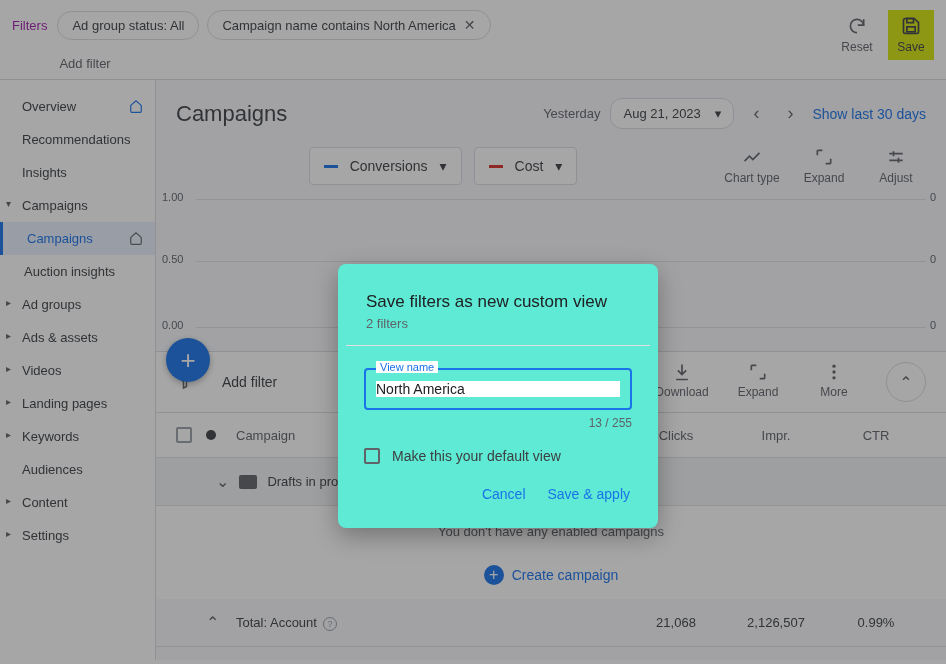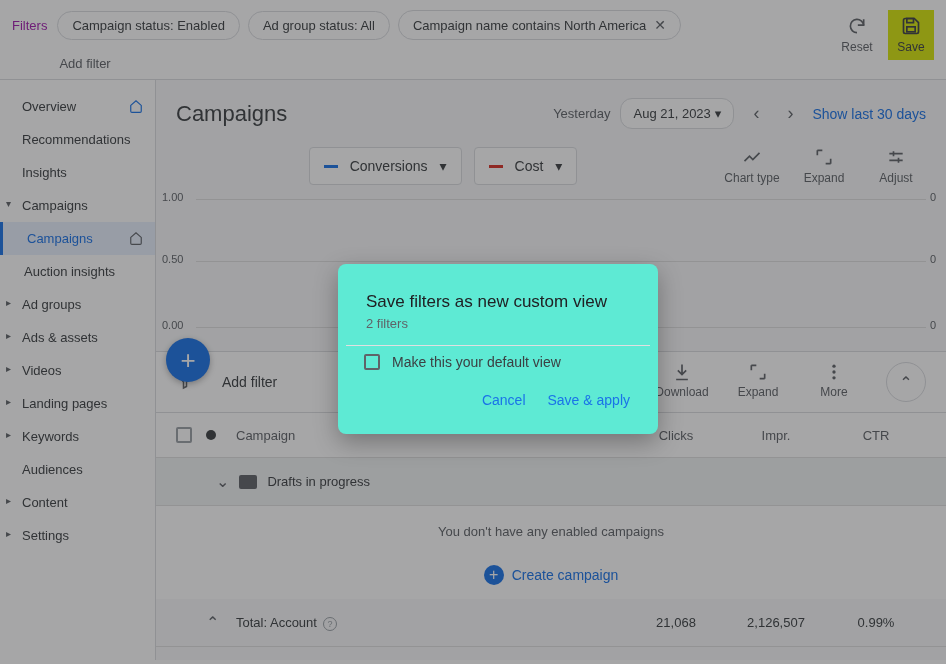--- a/index.html
+++ b/index.html
@@ -22,21 +22,21 @@
 .srow{display:flex;align-items:flex-start;padding:9px 12px 9px 22px;gap:6px;position:relative}
 .srow .caret{position:absolute;left:6px;font-size:10px;color:#5f6368}
 .srow.active{color:#1a73e8;border-left:3px solid #1a73e8;background:#e8f0fe;padding-left:19px}
 .srow .endicon{margin-left:auto}
 .srow.sub{padding-left:24px}
 .main{flex:1;background:#f8f9fa;overflow:hidden;position:relative}
 .mhead{display:flex;align-items:center;padding:18px 20px 12px;gap:12px}
 .mtitle{font-size:22px;color:#3c4043;font-weight:400}
 .mhead-right{margin-left:auto;display:flex;align-items:center;gap:10px}
 .yest{font-size:13px;color:#5f6368}
-.dsel{border:1px solid #dadce0;border-radius:12px;padding:7px 12px;font-size:13px;display:flex;align-items:center;gap:4px;background:#fff}
+.dsel{border:1px solid #dadce0;border-radius:12px;padding:7px 12px;font-size:13px;display:flex;align-items:center;gap:14px;background:#fff}
 .navarrow{width:24px;height:24px;display:flex;align-items:center;justify-content:center;color:#5f6368;font-size:18px}
 .last30{color:#1a73e8;font-size:14px}
 
 .ccontrols{display:flex;align-items:center;gap:12px;padding:6px 20px 0;justify-content:flex-end}
 .dropbtn{border:1px solid #dadce0;border-radius:4px;padding:10px 14px;font-size:14px;display:flex;align-items:center;gap:12px;background:#fff}
 .dash{width:14px;height:3px}
 .iconcol{display:flex;flex-direction:column;align-items:center;gap:4px;font-size:12px;color:#5f6368;width:60px}
 .iconcol svg{width:20px;height:20px}
 
 .chart{position:relative;height:160px;margin:6px 20px 0 40px}
@@ -86,23 +86,20 @@
 .dactions span{color:#1a73e8;cursor:pointer}
 </style>
 </head>
 <body>
 
 <div class="filterbar">
   <div class="filters-label">Filters</div>
   <div style="display:flex;flex-direction:column">
     <div class="chips">
       <span class="chip">
-          <span>Campaign status: Enabled</span>
-        </span>
-      <span class="chip">
           <span>Ad group status: All</span>
         </span>
       <span class="chip">
           <span>Campaign name contains North America</span>
           <span class="x">✕</span>
         </span>
     </div>
     <div class="addfilter">Add filter</div>
   </div>
   <div class="top-actions">
@@ -344,20 +341,27 @@
   </div>
 </div>
 
 <div class="scrim"></div>
 
 <div class="dialog">
   <div class="dhdr">
     <div class="dtitle">Save filters as new custom view</div>
     <div class="dsub">2 filters</div>
   </div>
+  <div class="dbody">
+    <div class="field">
+      <span class="flabel">View name</span>
+      <input class="finput" value="North America" style="">
+    </div>
+    <div class="counter">13 / 255</div>
+  </div>
   <div class="checkrow">
     <div class="cb"></div>
     <span>Make this your default view</span>
   </div>
   <div class="dactions">
     <span>Cancel</span>
     <span>Save &amp; apply</span>
   </div>
 </div>
 

